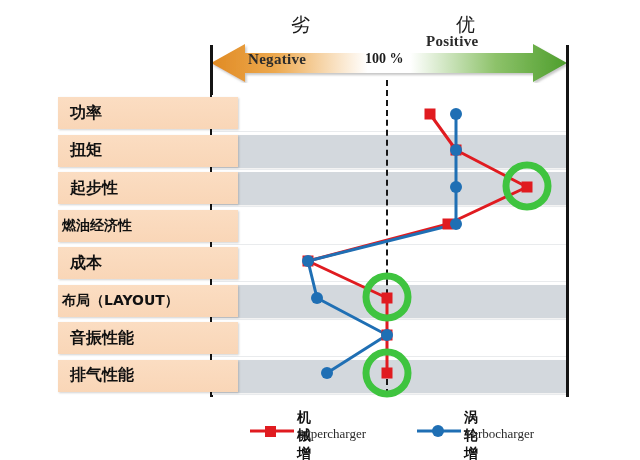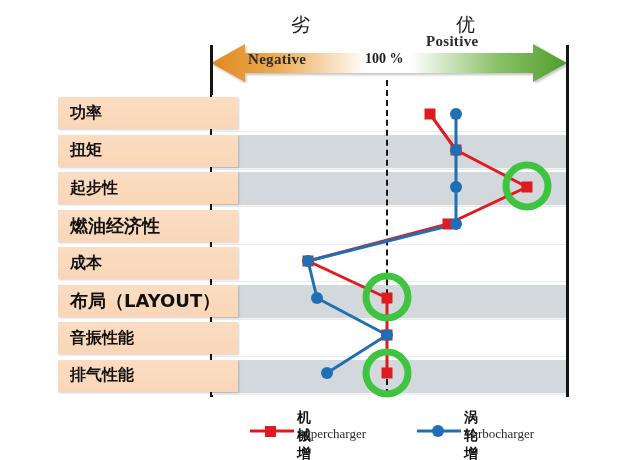--- a/index.html
+++ b/index.html
@@ -65,21 +65,21 @@
     left:58px;width:180px;height:32px;
     background:linear-gradient(180deg,#fbddc2 0%,#f9d6b7 100%);
     box-shadow:1px 1px 2px rgba(0,0,0,.18);
     display:flex;align-items:center;
     padding-left:12px;
     box-sizing:border-box;
     font-size:16px;font-weight:bold;color:#111;
     font-family:"DejaVu Sans","Liberation Sans",sans-serif;
     white-space:nowrap;
   }
-  .row-label.small{font-size:18px;padding-left:12px;}
+  .row-label.small{font-size:14px;padding-left:4px;}
 
   
   .band{
     position:absolute;left:212px;width:354px;height:33px;
   }
   .band.gray{background:#d3d8dd;box-shadow:0 1px 2px rgba(0,0,0,.07);}
   .band.white{background:#ffffff;}
   .band-sep{
     position:absolute;left:212px;width:354px;height:1px;background:#e9ebed;
   }

